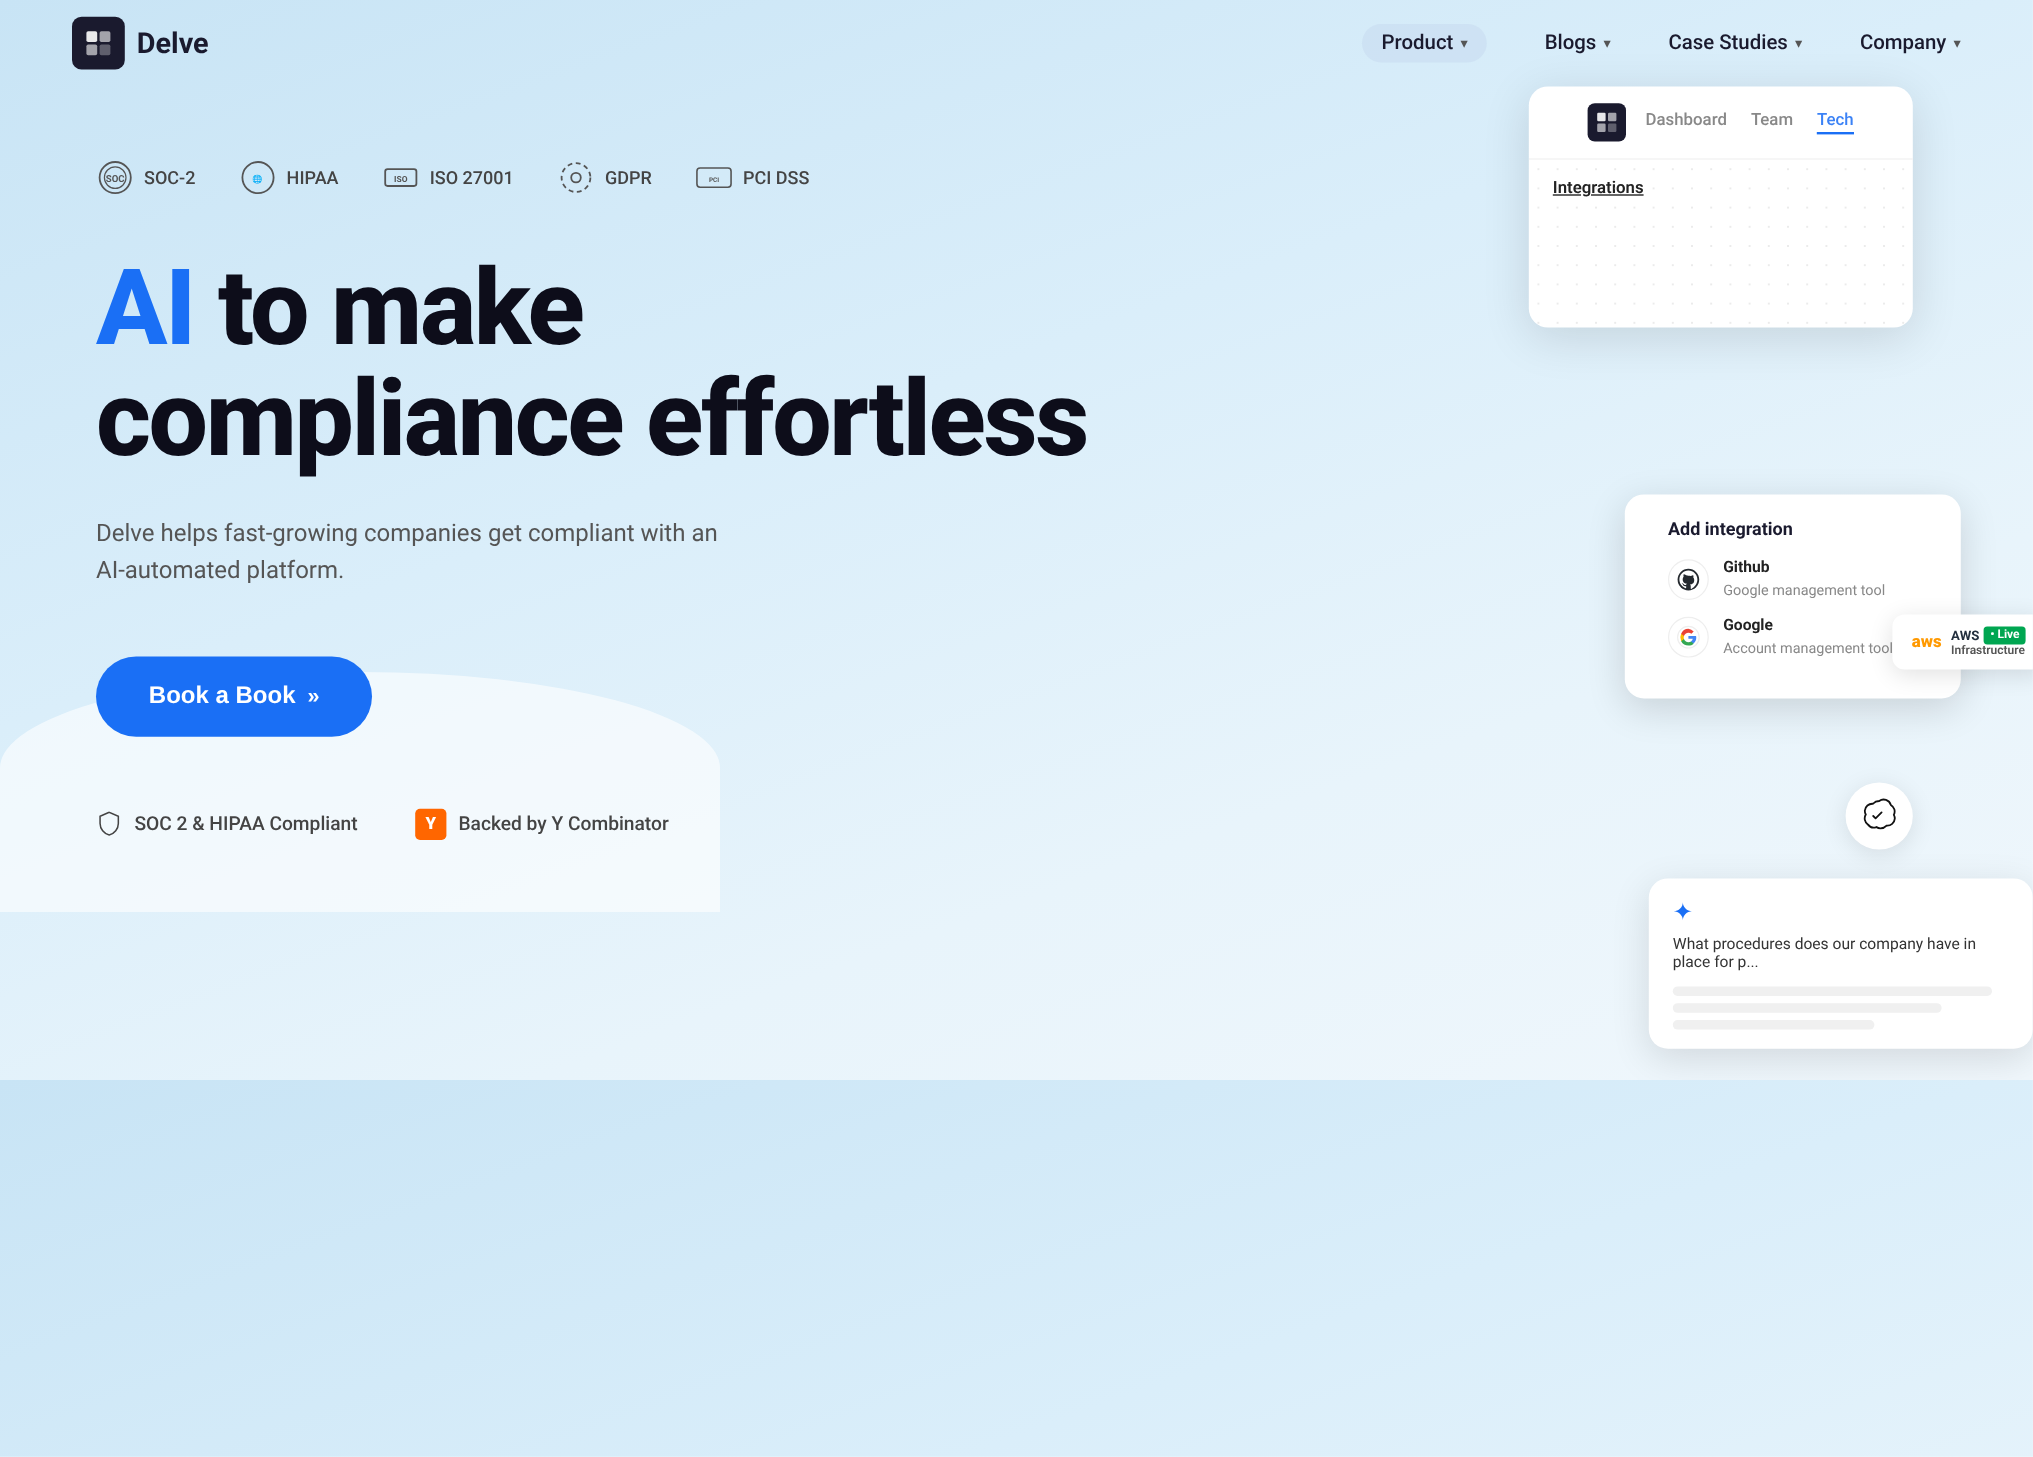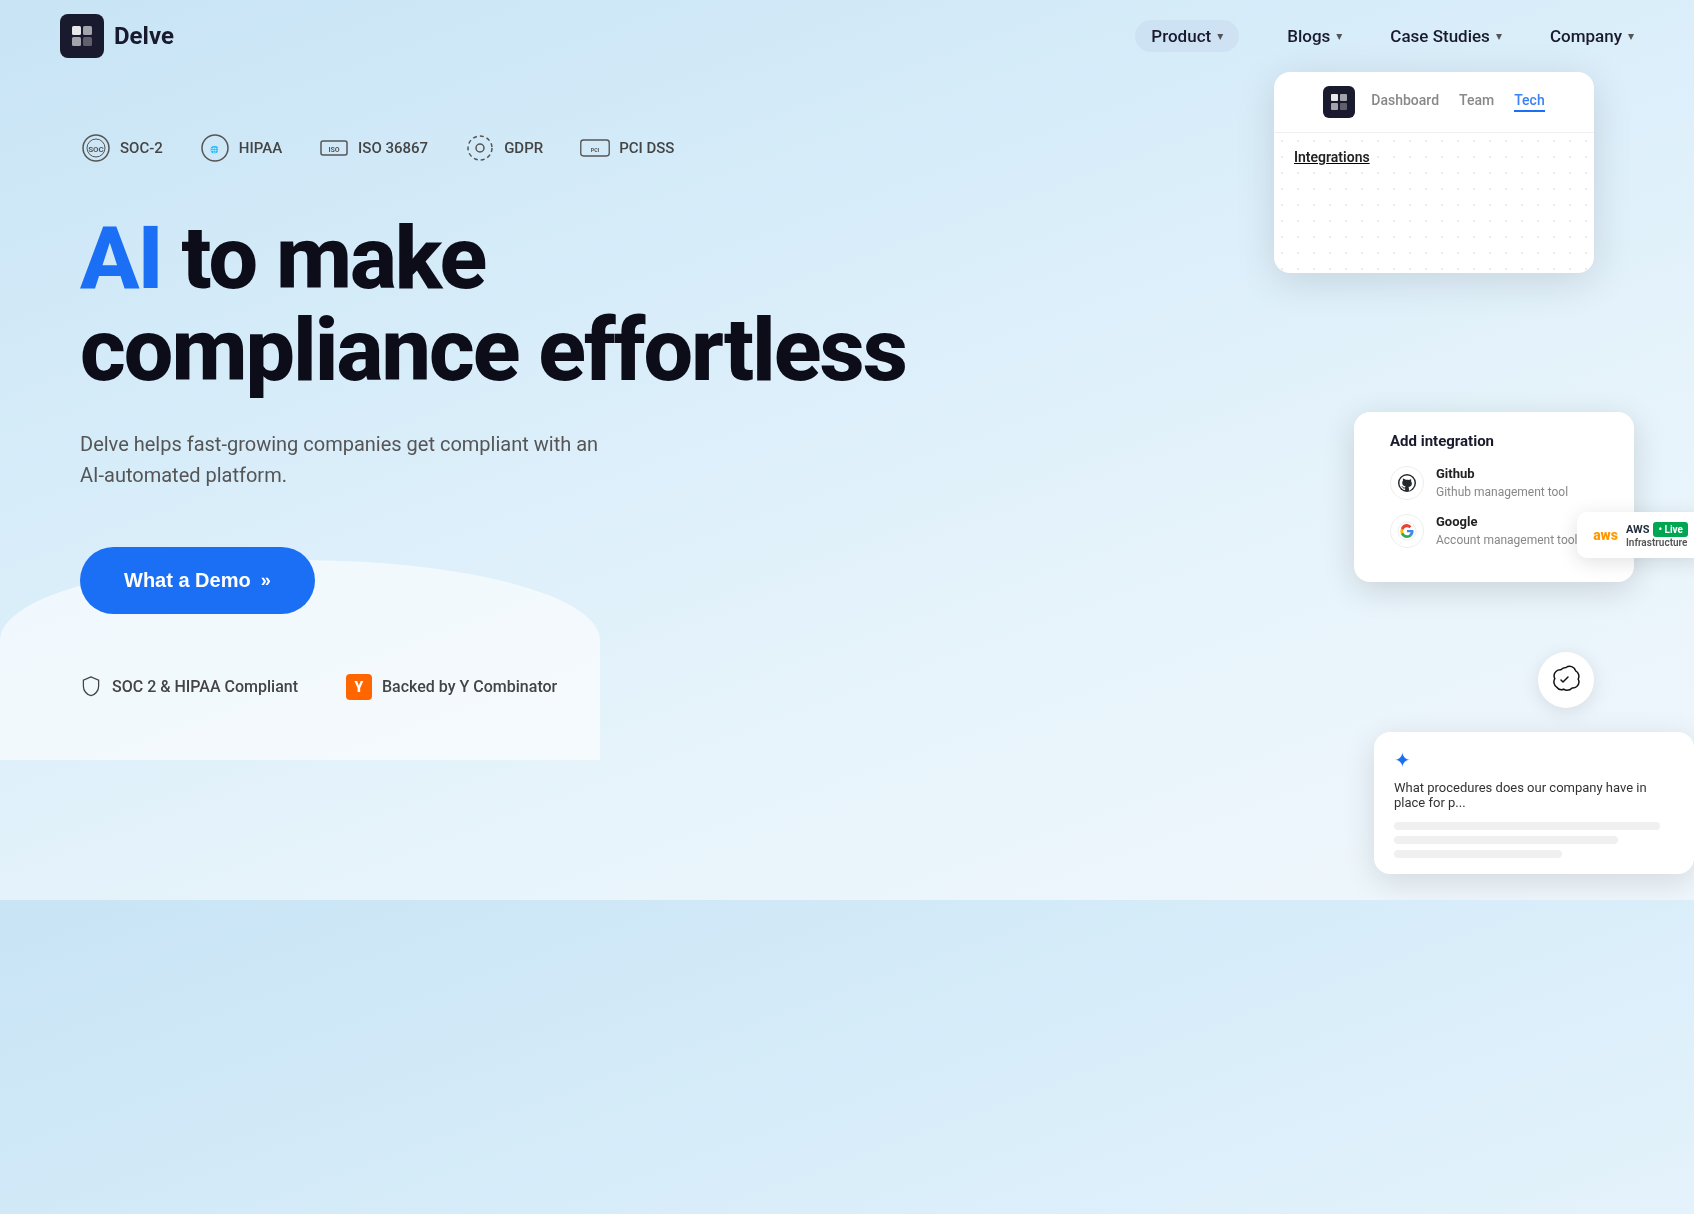--- a/index.html
+++ b/index.html
@@ -444,21 +444,21 @@
       </div>
       <span>HIPAA</span>
     </div>
     <div class="badge">
       <div class="badge-icon">
         <svg width="30" height="30" viewBox="0 0 30 30">
           <rect x="2" y="8" width="26" height="14" rx="2" fill="none" stroke="#555" stroke-width="1.5"></rect>
           <text x="15" y="19" text-anchor="middle" font-size="7" fill="#555" font-weight="700">ISO</text>
         </svg>
       </div>
-      <span>ISO 36867</span>
+      <span>ISO 27001</span>
     </div>
     <div class="badge">
       <div class="badge-icon">
         <svg width="30" height="30" viewBox="0 0 30 30">
           <circle cx="15" cy="15" r="12" fill="none" stroke="#555" stroke-width="1.5" stroke-dasharray="4 3"></circle>
           <circle cx="15" cy="15" r="4" fill="none" stroke="#555" stroke-width="1.5"></circle>
         </svg>
       </div>
       <span>GDPR</span>
     </div>
@@ -473,21 +473,21 @@
     </div>
   </div>
 
   <div class="hero-content">
     <h1 class="headline">
       <span class="ai-word">AI</span><span> to make<br>compliance effortless</span>
     </h1>
     <p class="subtext">Delve helps fast-growing companies get compliant with an AI-automated platform.</p>
 
     <button class="cta-button">
-      <span>What a Demo</span>
+      <span>Book a Book</span>
       <span class="arrows">»</span>
     </button>
 
     
     <div class="bottom-badges">
       <div class="bottom-badge">
         <svg class="shield-icon" viewBox="0 0 22 26" fill="none">
           <path d="M11 1L2 5v7c0 5.25 3.85 10.15 9 11.33C16.15 22.15 20 17.25 20 12V5L11 1z" stroke="#444" stroke-width="1.5" fill="none"></path>
         </svg>
         <span>SOC 2 &amp; HIPAA Compliant</span>
@@ -528,21 +528,21 @@
     <div class="add-integration-title">Add integration</div>
     <div class="integration-item">
       <div class="integration-icon">
         <svg width="20" height="20" viewBox="0 0 20 20" fill="none">
           <circle cx="10" cy="10" r="9" fill="#24292e"></circle>
           <path d="M10 2.5C5.86 2.5 2.5 5.86 2.5 10c0 3.31 2.15 6.12 5.13 7.11.37.07.51-.16.51-.36v-1.26c-2.09.46-2.53-.99-2.53-.99-.34-.87-.84-1.1-.84-1.1-.69-.47.05-.46.05-.46.76.05 1.16.78 1.16.78.67 1.15 1.77.82 2.2.63.07-.49.26-.82.48-1.01-1.67-.19-3.42-.84-3.42-3.72 0-.82.29-1.49.78-2.01-.08-.19-.34-.96.07-2 0 0 .64-.2 2.09.78A7.26 7.26 0 0110 6.84c.65 0 1.3.09 1.91.26 1.45-.99 2.09-.78 2.09-.78.41 1.04.15 1.81.07 2 .49.52.78 1.19.78 2.01 0 2.89-1.76 3.53-3.43 3.72.27.23.51.68.51 1.38v2.05c0 .2.13.43.51.36C15.35 16.12 17.5 13.31 17.5 10c0-4.14-3.36-7.5-7.5-7.5z" fill="white"></path>
         </svg>
       </div>
       <div class="integration-info">
         <strong>Github</strong>
-        <span>Github management tool</span>
+        <span>Google management tool</span>
       </div>
     </div>
     <div class="integration-item">
       <div class="integration-icon">
         <svg width="20" height="20" viewBox="0 0 20 20">
           <circle cx="10" cy="10" r="9" fill="white" stroke="#eee"></circle>
           <path d="M16.5 10.2c0-.4-.04-.8-.1-1.2H10v2.3h3.65c-.16.85-.65 1.57-1.38 2.05v1.7h2.24c1.31-1.21 2.07-2.99 2.07-4.85z" fill="#4285F4"></path>
           <path d="M10 17c1.83 0 3.36-.61 4.48-1.64l-2.24-1.7c-.61.41-1.39.65-2.24.65-1.72 0-3.18-1.16-3.7-2.72H3.97v1.75A6.98 6.98 0 0010 17z" fill="#34A853"></path>
           <path d="M6.3 11.59a4.17 4.17 0 010-2.66V7.18H3.97a6.98 6.98 0 000 6.16l2.33-1.75z" fill="#FBBC05"></path>
           <path d="M10 6.21c.97 0 1.84.33 2.52.99l1.89-1.89A6.93 6.93 0 0010 3C7.24 3 4.85 4.6 3.97 7.18l2.33 1.75C6.82 7.37 8.28 6.21 10 6.21z" fill="#EA4335"></path>

